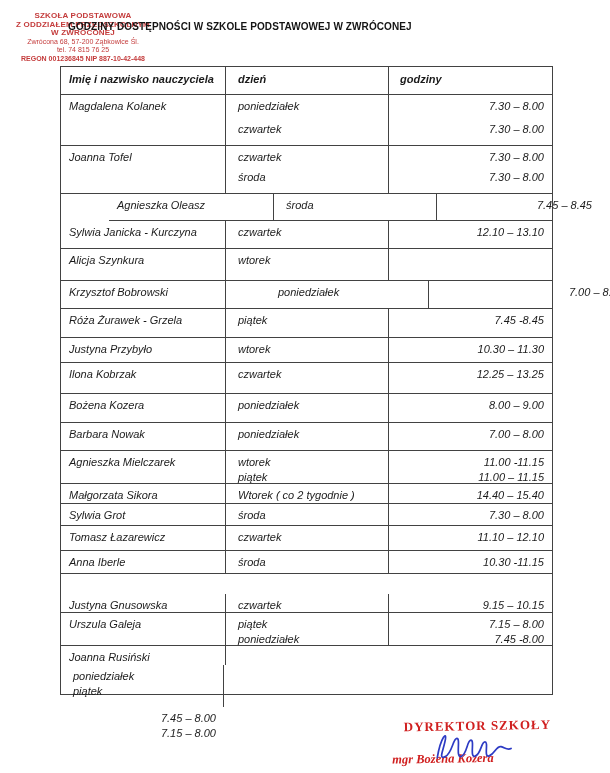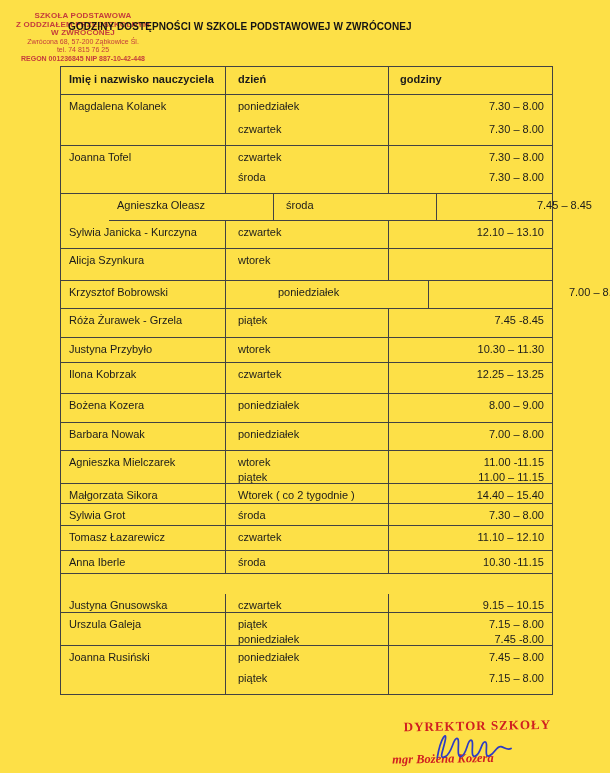--- a/index.html
+++ b/index.html
@@ -7,21 +7,21 @@
     --signature-red:#d02020;
     --ink-blue:#2d3bc4;
     --text:#1b1b1b;
     --border:#424242;
   }
   *{box-sizing:border-box;margin:0;padding:0;}
   html,body{background:#e8e8e8;}
   .page{
     position:relative;
     width:610px;height:773px;
-    background:#fde047;
+    background:#ffffff;
     font-family:"Liberation Sans",sans-serif;
     color:var(--text);
     overflow:hidden;
   }
   
   .school-stamp{
     position:absolute;left:2px;top:12px;width:162px;
     text-align:center;color:var(--stamp-red);
     line-height:8.6px;z-index:1;
   }
@@ -34,22 +34,22 @@
     position:absolute;left:68px;top:21px;z-index:2;
     font-size:10px;font-weight:bold;color:#141414;
     white-space:nowrap;letter-spacing:.1px;
   }
   
   .avail-table{
     position:absolute;left:60px;top:66px;width:493px;
     border:1px solid var(--border);
     font-size:11px;
   }
-  .trow{display:flex;border-bottom:1px solid var(--border);}
-  .trow:last-child{border-bottom:none;}
+  .trow{display:flex;border-bottom:1px solid var(--border);font-style:italic;}
+  .trow:last-child{border-bottom:none;flex-direction:column;}
   .cell{flex:0 0 auto;}
   .c-name{width:165px;border-right:1px solid var(--border);padding:5px 4px 2px 8px;}
   .c-day {width:163px;border-right:1px solid var(--border);padding:4px 0 4px 12px;
           display:flex;flex-direction:column;}
   .c-hours{width:163px;padding:4px 8px 4px 0;text-align:right;
           display:flex;flex-direction:column;align-items:flex-end;}
   .c-day .line,.c-hours .line{line-height:15px;white-space:nowrap;}
   .trow.spread .c-day,.trow.spread .c-hours{justify-content:space-between;padding-bottom:8px;}
   .thead{font-weight:bold;height:28px;}
   .thead .c-name,.thead .c-day,.thead .c-hours{padding-top:6px;}

